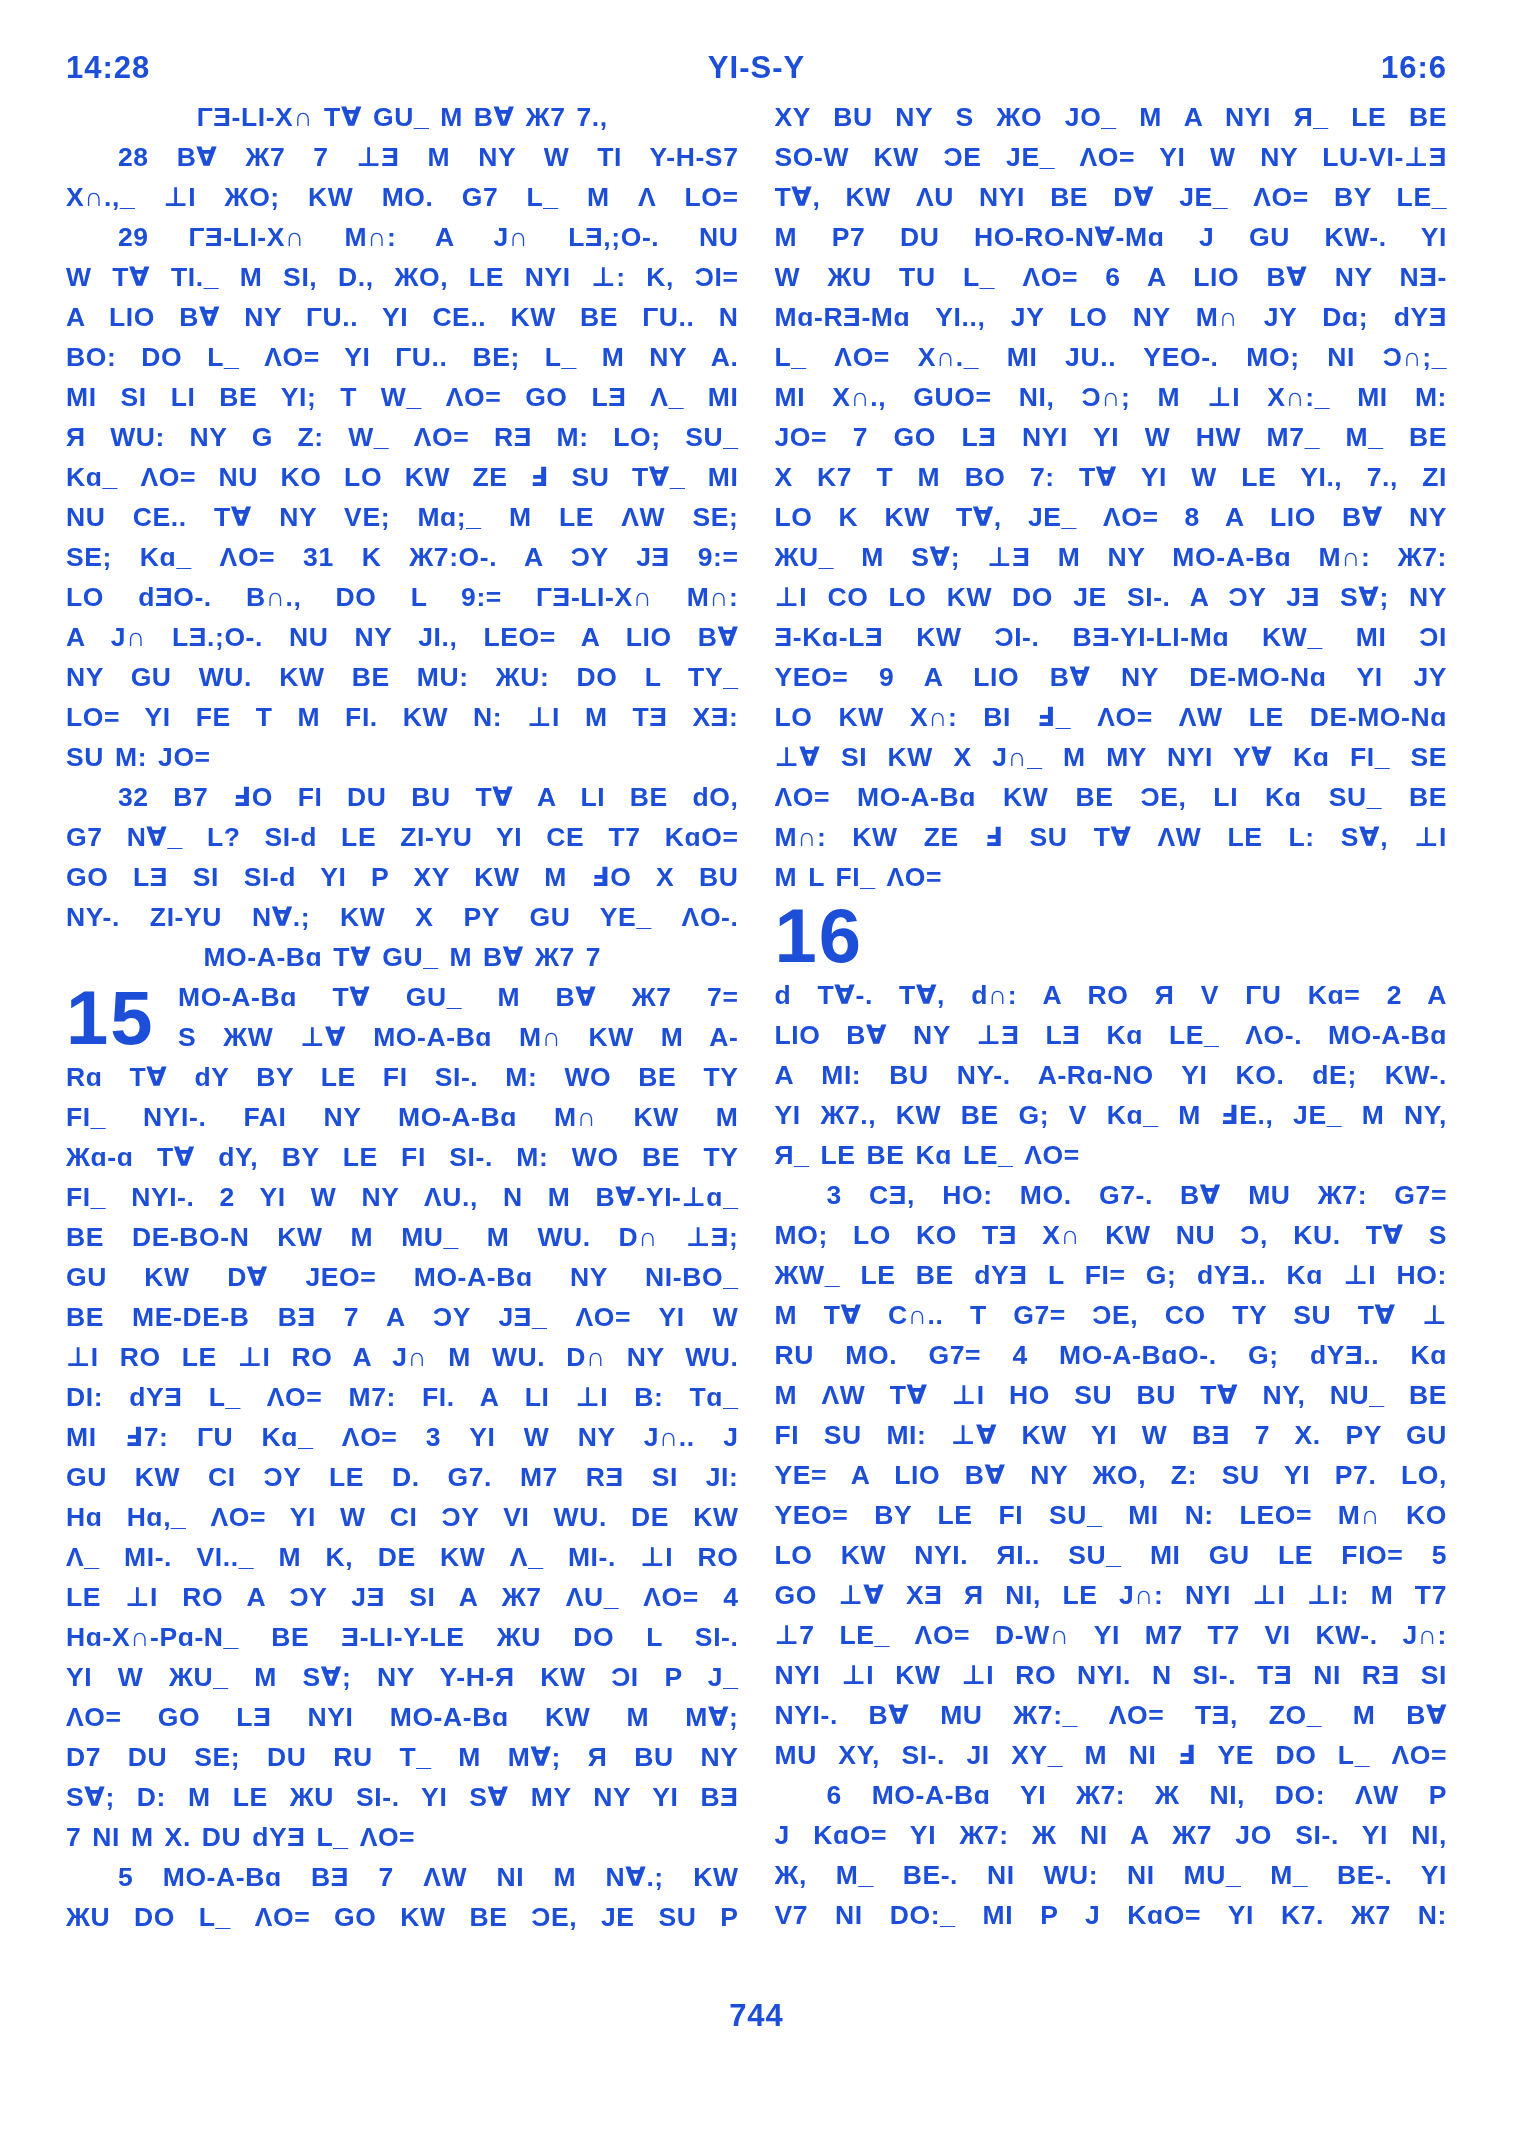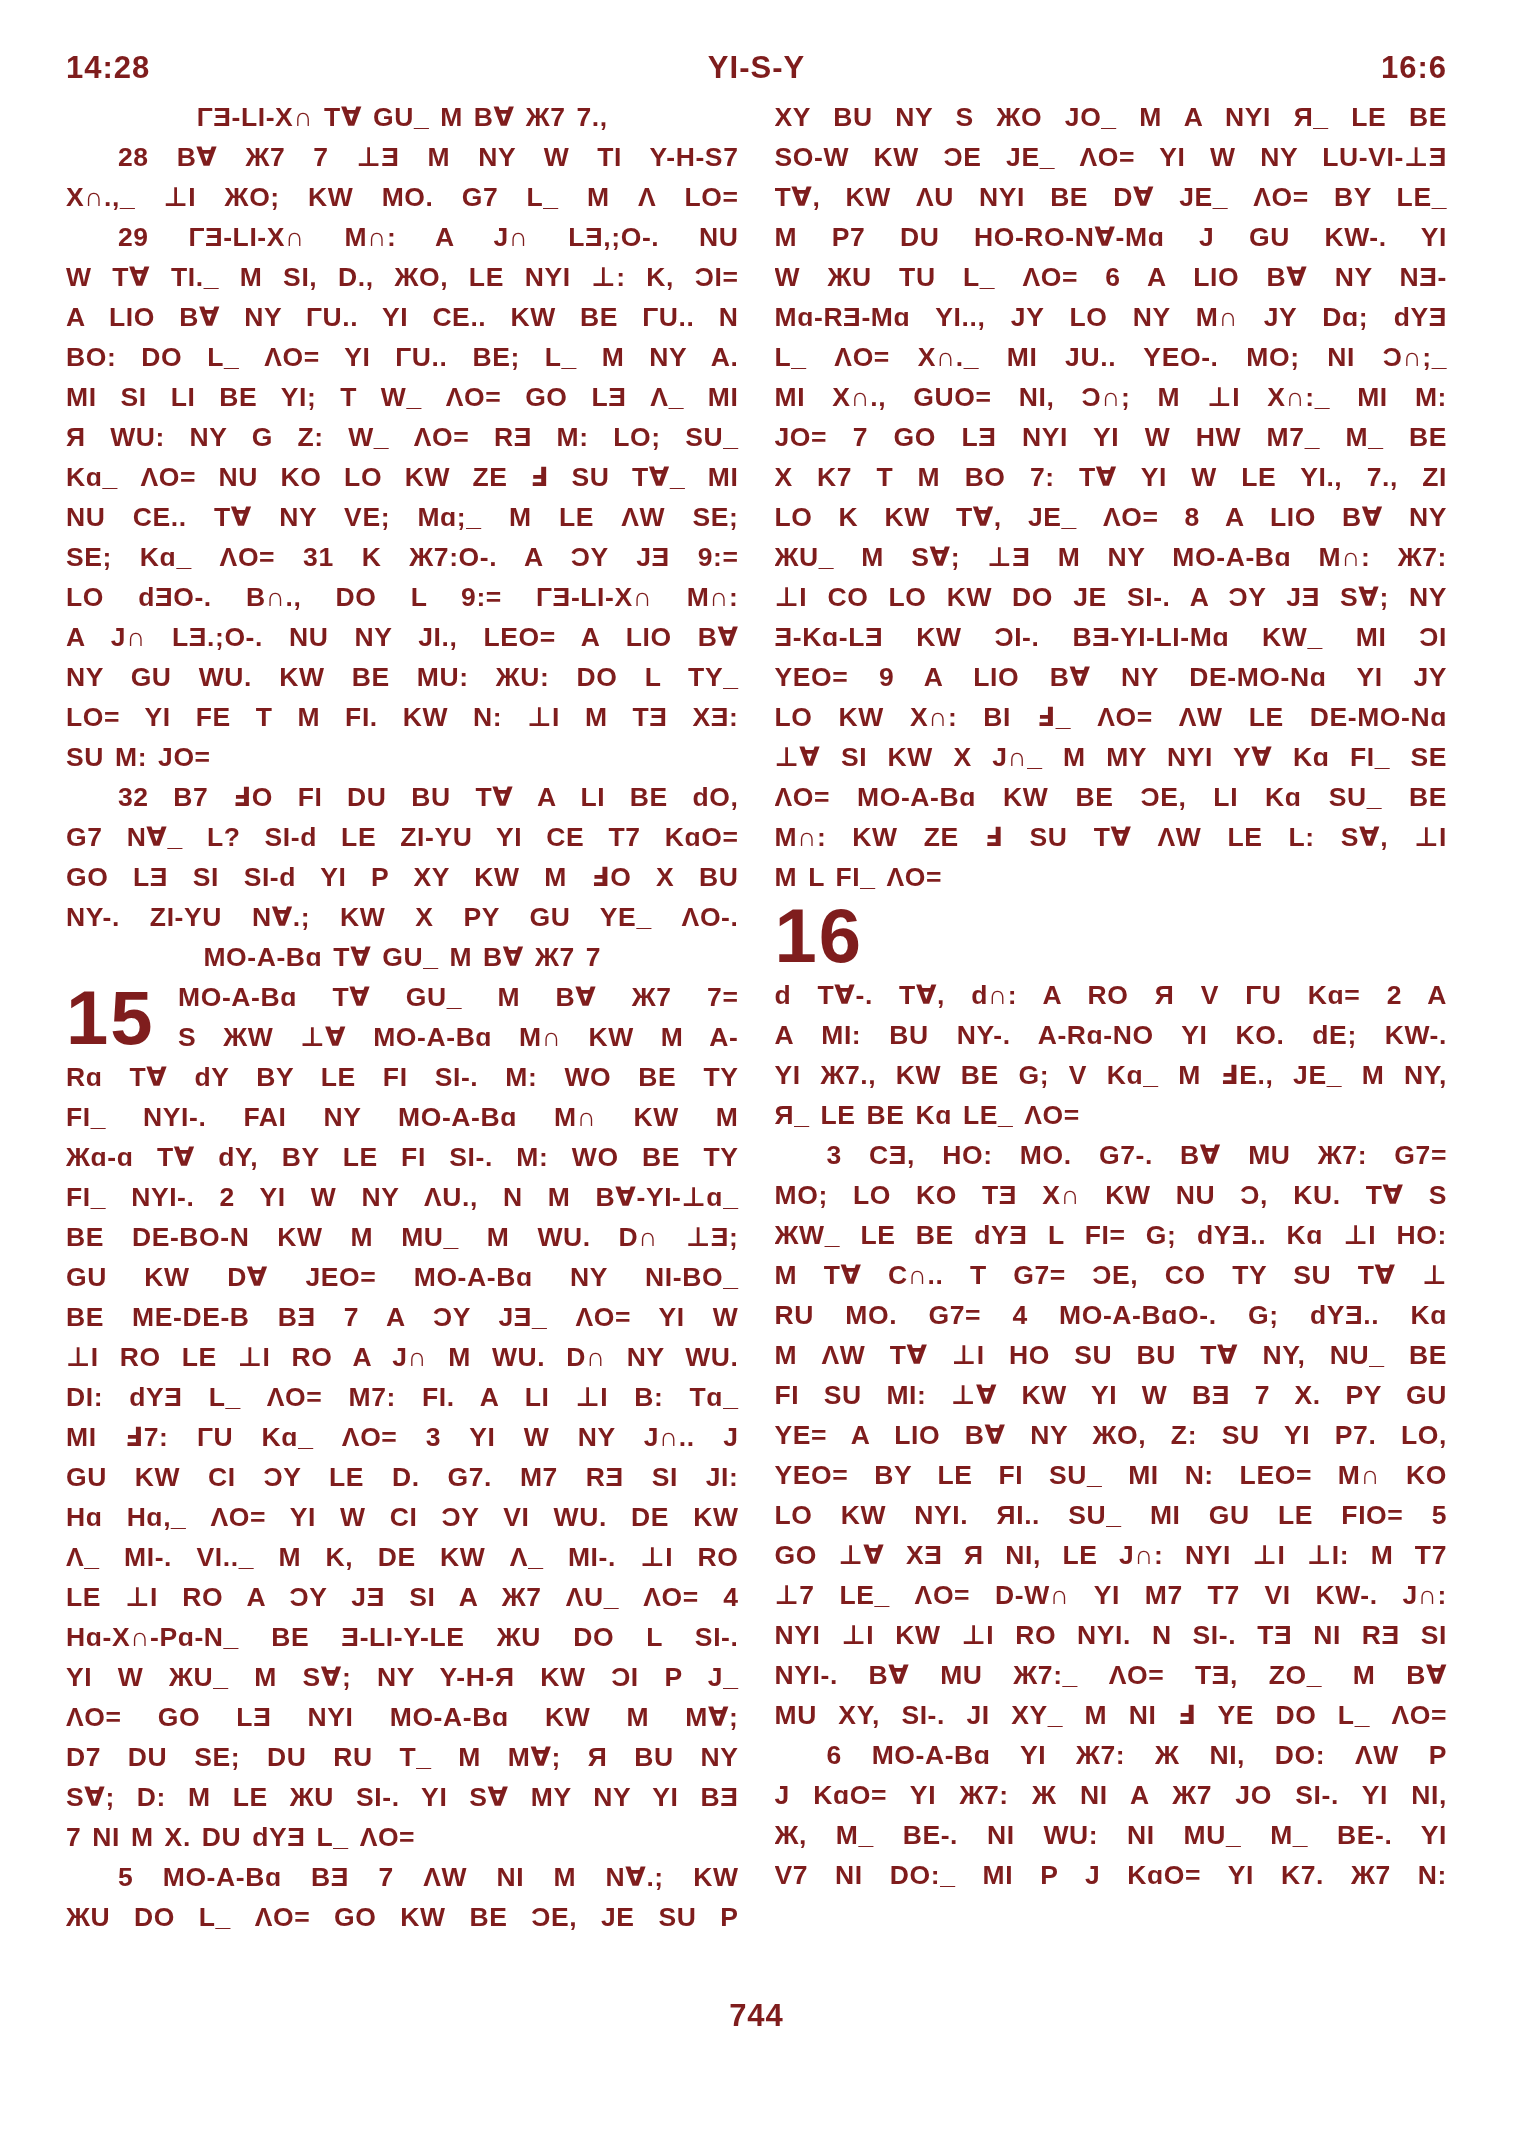--- a/index.html
+++ b/index.html
@@ -1,20 +1,20 @@
 <!DOCTYPE html>
 <html><head>
 <meta charset="utf-8">
 <style>
   html,body{margin:0;padding:0;background:#ffffff;}
   .page{
     position:relative;
     width:1513px;height:2141px;
     background:#ffffff;
-    color:#7f1d1d;
+    color:#1d4ed8;
     font-family:"Liberation Sans","DejaVu Sans",sans-serif;
     font-weight:700;
     overflow:hidden;
   }
   .running-head{
     position:absolute;top:50px;left:66px;right:66px;
     display:flex;justify-content:space-between;align-items:baseline;
     font-size:31px;letter-spacing:1px;
   }
   .running-head .center{position:absolute;left:0;right:0;text-align:center;}
@@ -130,20 +130,21 @@
         <div class="line"><span>YEO= </span><span class="verse-num">9</span><span> A LIO B∀ NY DE-MO-Nɑ YI JY</span></div>
         <div class="line">LO KW X∩: BI Ⅎ_ ΛO= ΛW LE DE-MO-Nɑ</div>
         <div class="line">⊥∀ SI KW X J∩_ M MY NYI Y∀ Kɑ FI_ SE</div>
         <div class="line">ΛO= MO-A-Bɑ KW BE ƆE, LI Kɑ SU_ BE</div>
         <div class="line">M∩: KW ZE Ⅎ SU T∀ ΛW LE L: S∀, ⊥I</div>
         <div class="line nj">M L FI_ ΛO=</div>
         <div class="chapter">
           <div class="chapnum">16</div>
         </div>
         <div class="line"><span>d T∀-. T∀, d∩: A RO Я V ΓU Kɑ= </span><span class="verse-num">2</span><span> A</span></div>
+        <div class="line">LIO B∀ NY ⊥Ǝ LƎ Kɑ LE_ ΛO-. MO-A-Bɑ</div>
         <div class="line">A MI: BU NY-. A-Rɑ-NO YI KO. dE; KW-.</div>
         <div class="line">YI Ж7., KW BE G; V Kɑ_ M ℲE., JE_ M NY,</div>
         <div class="line nj">Я_ LE BE Kɑ LE_ ΛO=</div>
         <div class="line ind"><span class="verse-num">3</span><span> CƎ, HO: MO. G7-. B∀ MU Ж7: G7=</span></div>
         <div class="line">MO; LO KO TƎ X∩ KW NU Ɔ, KU. T∀ S</div>
         <div class="line">ЖW_ LE BE dYƎ L FI= G; dYƎ.. Kɑ ⊥I HO:</div>
         <div class="line">M T∀ C∩.. T G7= ƆE, CO TY SU T∀ ⊥</div>
         <div class="line"><span>RU MO. G7= </span><span class="verse-num">4</span><span> MO-A-BɑO-. G; dYƎ.. Kɑ</span></div>
         <div class="line">M ΛW T∀ ⊥I HO SU BU T∀ NY, NU_ BE</div>
         <div class="line">FI SU MI: ⊥∀ KW YI W BƎ 7 X. PY GU</div>

